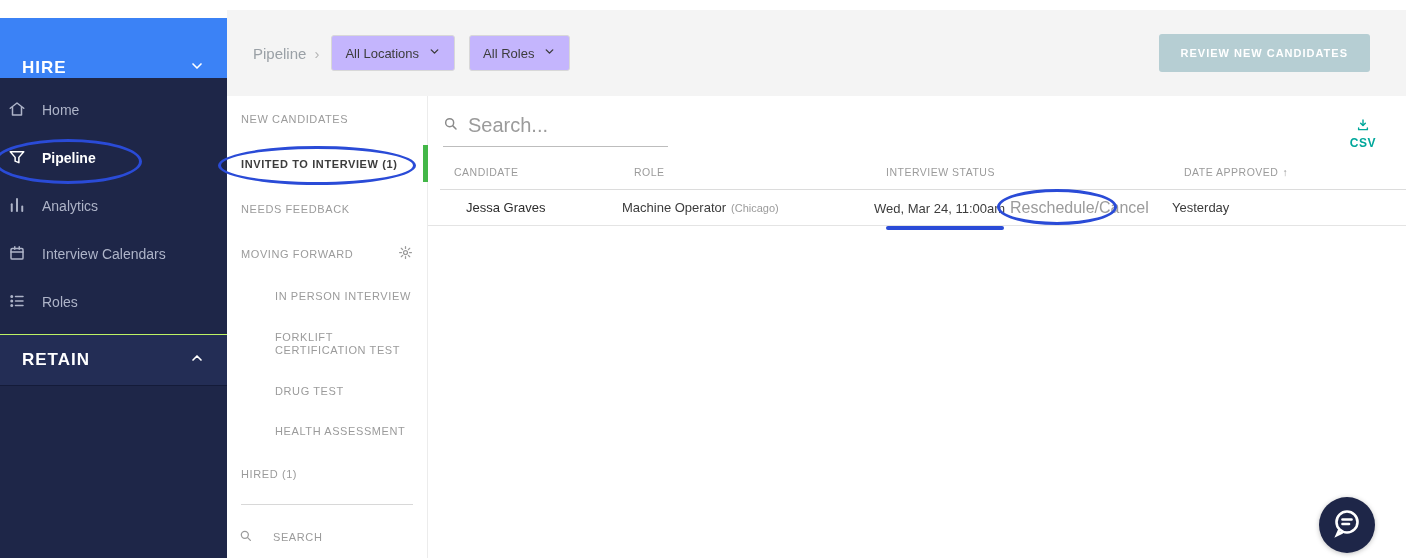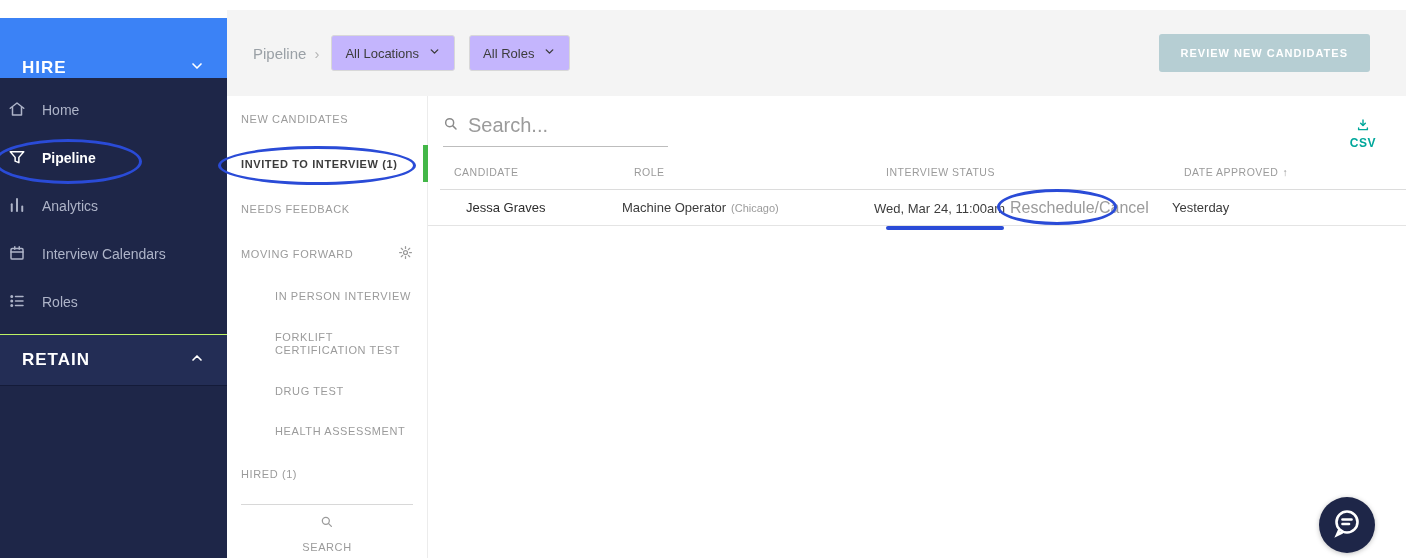--- a/index.html
+++ b/index.html
@@ -69,22 +69,22 @@
   .stage-item.selected { color: #3c3c3c; font-weight: bold; }
   .stage-sub { height: 40px; padding-left: 48px; justify-content: flex-start; }
   .stage-sub.two-line { height: 55px; }
   .stage-sub.two-line .stage-label { width: 150px; line-height: 13px; white-space: normal; }
   .green-indicator {
     position: absolute; right: -1px; top: 49px; width: 5px; height: 37px;
     background: #43b748;
   }
   .stage-divider { border: none; border-top: 1px solid #d8d8d8; margin: 8px 14px 0; }
   .stage-search {
-    margin-top: 10px; height: 44px; display: flex; align-items: center; gap: 10px;
-    padding: 0 12px; color: #9b9b9b; font-size: 11px; letter-spacing: 0.6px; cursor: pointer; flex-direction: column;
+    margin-top: 10px; height: 44px; display: flex; align-items: center; gap: 20px;
+    padding: 0 12px; color: #9b9b9b; font-size: 11px; letter-spacing: 0.6px; cursor: pointer;
   }
 
   
   .content { position: absolute; left: 428px; top: 96px; width: 978px; height: 462px; background: #fff; }
   .search-wrap {
     position: absolute; left: 15px; top: 18px; width: 225px;
     display: flex; align-items: center; gap: 9px;
     border-bottom: 1px solid #bdbdbd; padding-bottom: 9px;
   }
   .search-wrap input {

